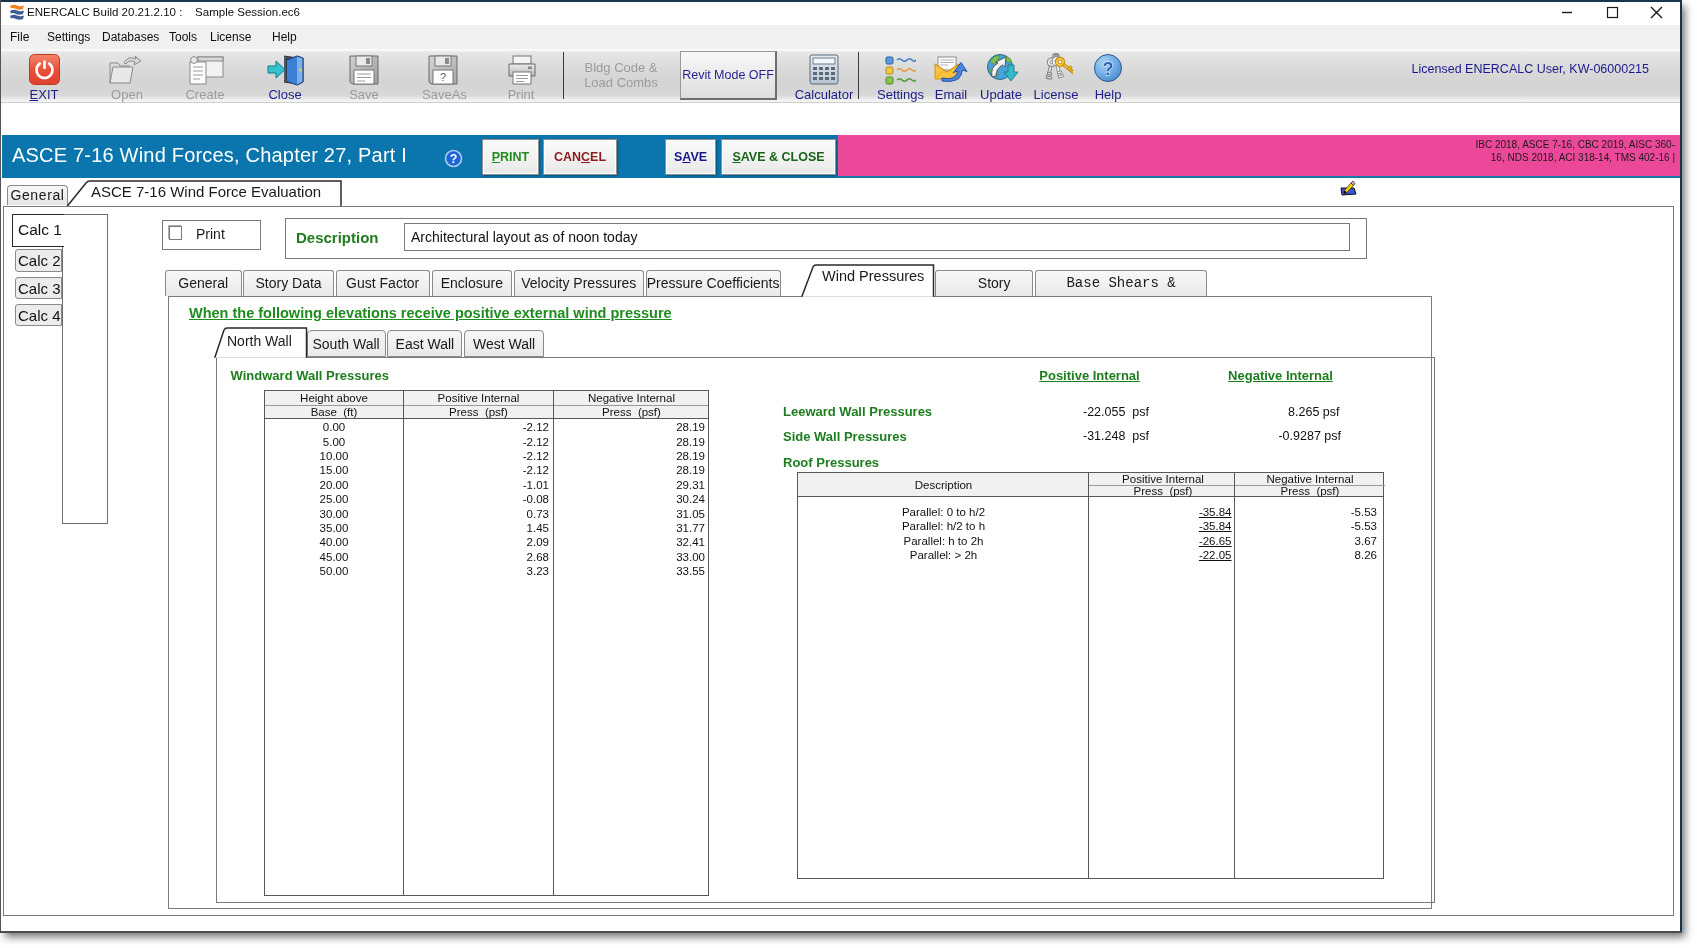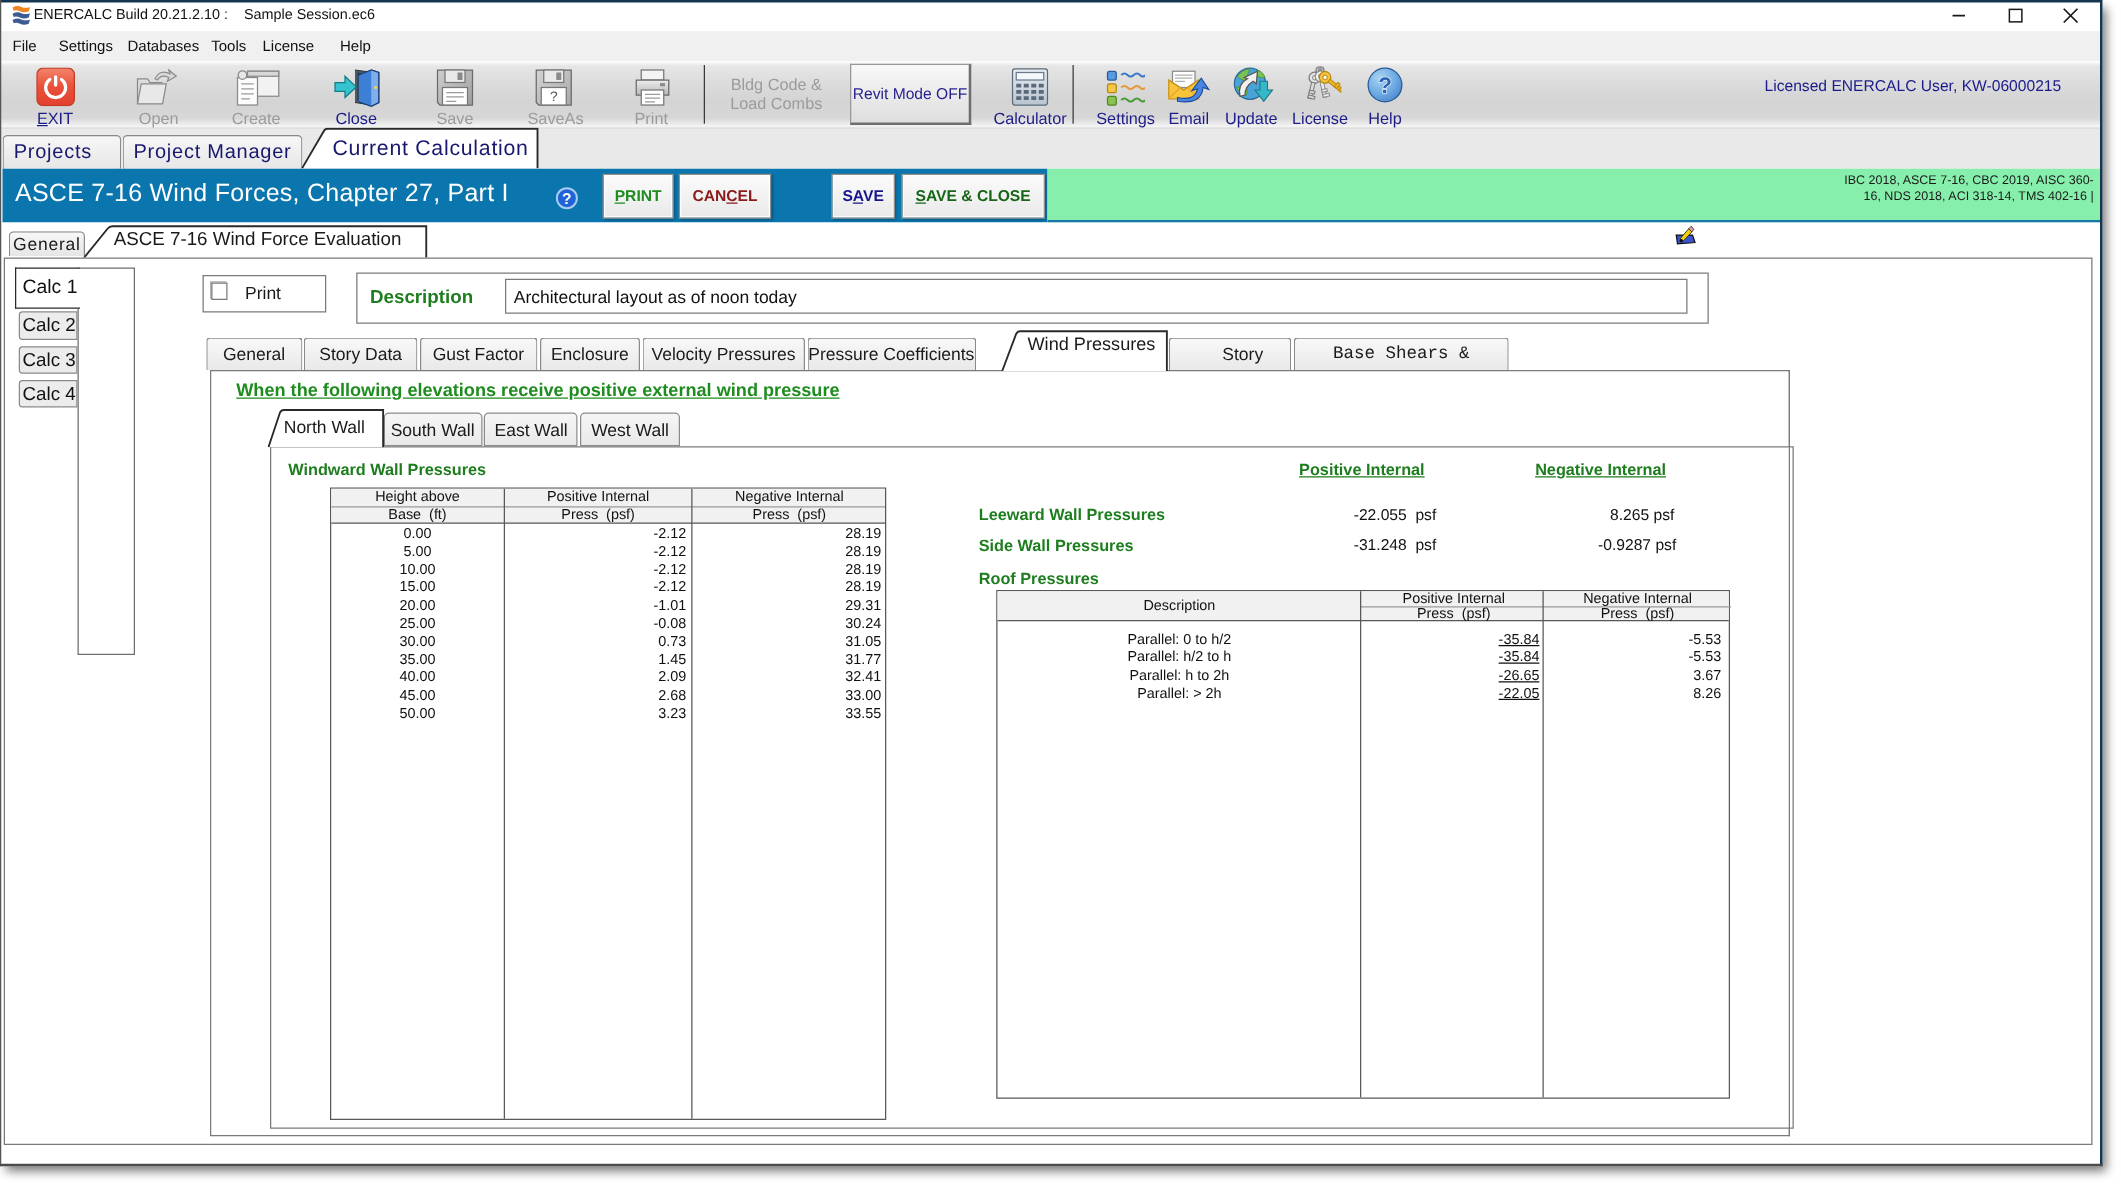--- a/index.html
+++ b/index.html
@@ -18,21 +18,21 @@
 .tgray{color:#9b9b9b;}
 .tnavy{color:#1c1c86;}
 .vsep{position:absolute;top:3px;height:47px;width:1px;background:#3a3a3a;}
 
 #tabstrip1{position:absolute;left:0;top:103px;width:1680px;height:32px;background:#e9e9e9;}
 .tab1{position:absolute;bottom:0;background:linear-gradient(#f7f7f7,#e6e6e6);border:1px solid #8a8a8a;border-bottom:none;border-radius:4px 4px 0 0;color:#18186e;font-size:16px;letter-spacing:0.6px;text-align:center;}
 
 #bluebar{position:absolute;left:2px;top:135px;width:836px;height:43px;background:#0a76ad;}
 #bluetitle{position:absolute;left:10px;top:9px;font-size:20px;font-weight:normal;color:#fff;letter-spacing:0.2px;}
 .bluebtn{position:absolute;top:3.5px;height:36px;background:linear-gradient(#fbfbfb,#e9e9e9);border:1px solid #8f8f8f;box-shadow:inset 0 0 0 1px #fff,1px 1px 2px rgba(0,0,0,0.3);font-weight:bold;font-size:12.5px;text-align:center;}
-#whitebar{position:absolute;left:838px;top:135px;width:842px;height:43px;background:#86efac;border-bottom:2.5px solid #1878a9;}
+#whitebar{position:absolute;left:838px;top:135px;width:842px;height:43px;background:#ec4899;border-bottom:2.5px solid #1878a9;}
 #ibctext{position:absolute;right:5px;top:4px;text-align:right;font-size:10px;color:#1a1a1a;line-height:12.8px;}
 
 #tabstrip2{position:absolute;left:0;top:178px;width:1680px;height:28.5px;background:#fff;}
 
 #outerpanel{position:absolute;left:3px;top:206px;width:1671px;height:710px;background:#fff;border:1px solid #7a7a7a;}
 .calctab{position:absolute;left:15px;width:47px;height:22.5px;background:#ececec;border:1px solid #8a8a8a;border-radius:3px 0 0 3px;font-size:15px;color:#111;line-height:21px;padding-left:2px;white-space:nowrap;overflow:hidden;z-index:2;}
 .tab2{position:absolute;top:269.5px;height:26px;background:linear-gradient(#f8f8f8,#e9e9e9);border:1px solid #8a8a8a;border-bottom:none;border-radius:3px 3px 0 0;font-size:14px;color:#1a1a1a;text-align:center;line-height:25px;z-index:1;}
 .tab3{position:absolute;top:329.5px;height:27px;background:linear-gradient(#f6f6f6,#e9e9e9);border:1px solid #8a8a8a;border-radius:4px 4px 0 0;font-size:14px;color:#1a1a1a;text-align:center;line-height:26px;z-index:4;}
 .hc{text-align:center;line-height:13px;}
 .glabel{font-size:13px;font-weight:bold;color:#1e7d1e;z-index:5;}
@@ -253,28 +253,20 @@
   <text x="15" y="21.5" font-size="18" font-weight="bold" fill="#2a62b4" stroke="#fff" stroke-width="0.9" paint-order="stroke" text-anchor="middle">?</text>
  </svg>
  <div class="tlabel tnavy" style="left:877px;width:46px">Settings</div>
  <div class="tlabel tnavy" style="left:932px;width:38px">Email</div>
  <div class="tlabel tnavy" style="left:978px;width:46px">Update</div>
  <div class="tlabel tnavy" style="left:1033px;width:46px">License</div>
  <div class="tlabel tnavy" style="left:1092px;width:32px">Help</div>
  <div style="position:absolute;right:31px;top:13px;font-size:12.5px;color:#1a1a8c;">Licensed ENERCALC User, KW-06000215</div>
 </div>
 
-<div id="tabstrip1">
- <div class="tab1" style="left:2px;width:95px;height:27px;line-height:26px;text-align:left;padding-left:8px;">Projects</div>
- <div class="tab1" style="left:98px;width:144px;height:27px;line-height:26px;">Project Manager</div>
- <svg class="abs" style="left:241px;bottom:0" width="191" height="33">
-   <path d="M0.75,32.5 L18,3 Q19,1 21,1 L189,1 L189,32.5" fill="#ffffff" stroke="#2a2a2a" stroke-width="1.5"></path>
- </svg>
- <div class="abs" style="left:266px;bottom:6px;font-size:17px;letter-spacing:0.6px;color:#18186e;">Current Calculation</div>
-</div>
 
 <div id="bluebar">
  <div id="bluetitle">ASCE 7-16 Wind Forces, Chapter 27, Part I</div>
  <svg class="abs" style="left:442px;top:14px" width="19" height="19" viewBox="0 0 19 19">
   <circle cx="9.5" cy="9.5" r="8" fill="#1f63d6" stroke="#a8cdf0" stroke-width="1.6"></circle>
   <text x="9.5" y="14" font-size="12.5" font-weight="bold" fill="#fff" text-anchor="middle">?</text>
  </svg>
  <div class="bluebtn" style="left:480px;width:57px;color:#1e8c1e;line-height:34px;"><span style="text-decoration:underline">P</span>RINT</div>
  <div class="bluebtn" style="left:541px;width:74px;color:#8b1a1a;line-height:34px;">CAN<span style="text-decoration:underline">C</span>EL</div>
  <div class="bluebtn" style="left:663px;width:51px;color:#16168c;line-height:34px;">S<span style="text-decoration:underline">A</span>VE</div>

